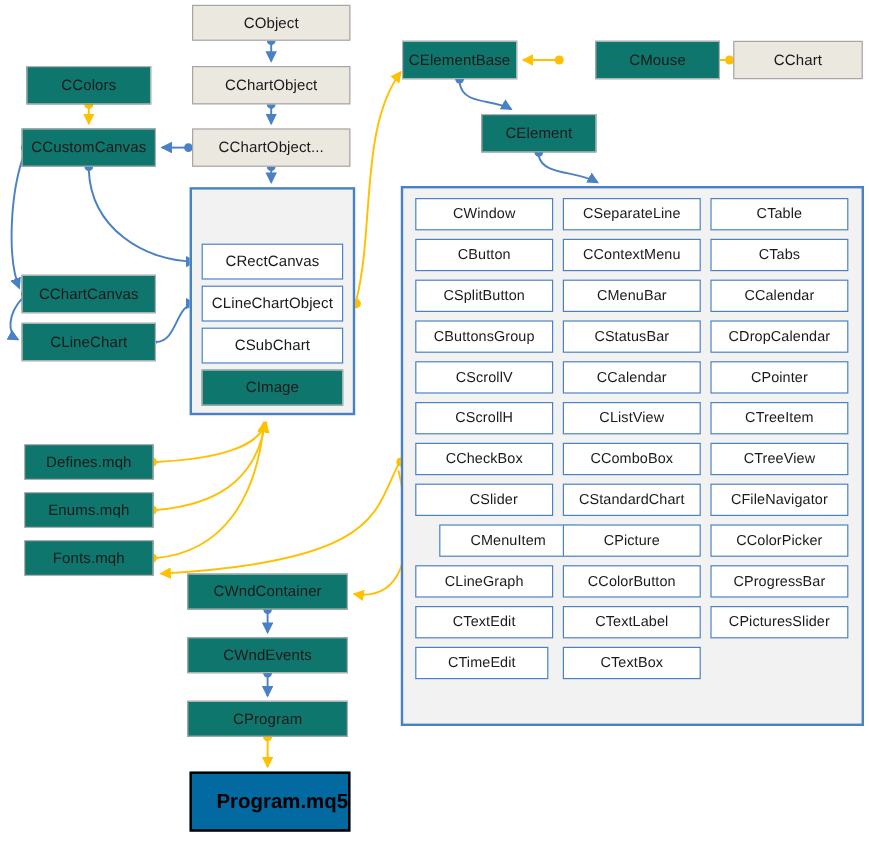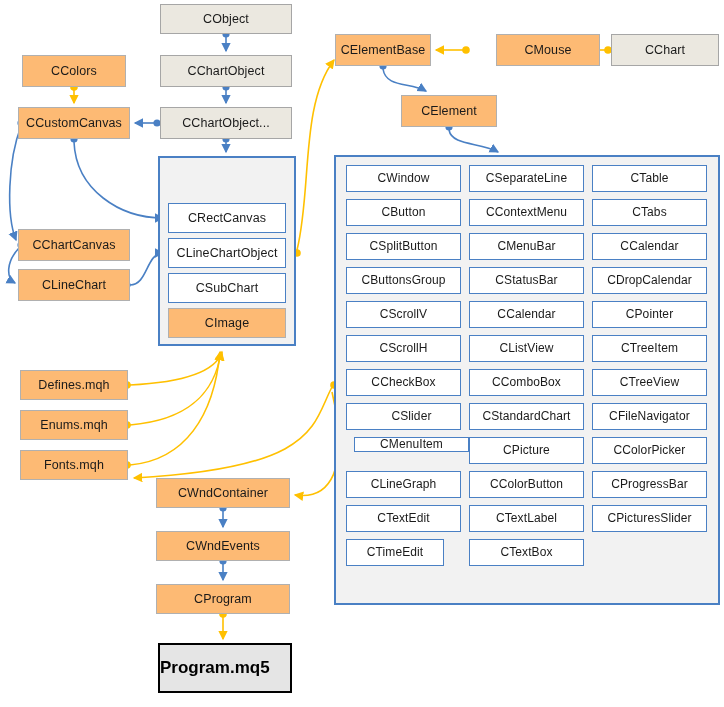--- a/index.html
+++ b/index.html
@@ -24,21 +24,21 @@
     font-size:12.5px;
     color:#1a1a1a;
     letter-spacing:.1px;
     line-height:1.15;
     background:#ffffff;
     border:1px solid #a6a6a6;
     z-index:3;
   }
   .node.beige{background:#ebe8e0;border:1px solid #a6a6a6;}
   .node.blueborder{border:1px solid #4a80c4;background:#ffffff;}
-  .node.grayborder{border:1px solid #b0b0b0;background:#fdba74;}
+  .node.grayborder{border:1px solid #b0b0b0;background:#0f766e;}
 
   
   #objects-panel{
     position:absolute;
     box-sizing:border-box;
     background:#f2f2f2;
     border:2px solid #4a80c4;
     z-index:2;
   }
   #objects-title{
@@ -57,22 +57,22 @@
     box-sizing:border-box;
     background:#f2f2f2;
     border:2px solid #4a80c4;
     z-index:2;
   }
 
   
   #program-node{
     position:absolute;
     box-sizing:border-box;
-    display:flex;align-items:center;justify-content:flex-start;
-    background:#e5e5e5;
+    display:flex;align-items:center;justify-content:flex-end;
+    background:#0369a1;
     border:2px solid #000000;
     font-size:17px;font-weight:bold;color:#000;
     z-index:3;
   }
 </style>
 </head>
 <body>
 
 <div id="canvas">
 
@@ -286,21 +286,21 @@
       </div>
       <div class="node blueborder" style="left: 346px; top: 403px; width: 115px; height: 27px; font-size: 12px; padding-left: 16px;">
         <span>CSlider</span>
       </div>
       <div class="node blueborder" style="left: 469px; top: 403px; width: 115px; height: 27px; font-size: 12px;">
         <span>CStandardChart</span>
       </div>
       <div class="node blueborder" style="left: 592px; top: 403px; width: 115px; height: 27px; font-size: 12px;">
         <span>CFileNavigator</span>
       </div>
-      <div class="node blueborder" style="left: 354px; top: 437px; width: 115px; height: 15px; font-size: 12px;">
+      <div class="node blueborder" style="left: 366px; top: 437px; width: 115px; height: 27px; font-size: 12px;">
         <span>CMenuItem</span>
       </div>
       <div class="node blueborder" style="left: 469px; top: 437px; width: 115px; height: 27px; font-size: 12px;">
         <span>CPicture</span>
       </div>
       <div class="node blueborder" style="left: 592px; top: 437px; width: 115px; height: 27px; font-size: 12px;">
         <span>CColorPicker</span>
       </div>
       <div class="node blueborder" style="left: 346px; top: 471px; width: 115px; height: 27px; font-size: 12px;">
         <span>CLineGraph</span>
@@ -313,21 +313,21 @@
       </div>
       <div class="node blueborder" style="left: 346px; top: 505px; width: 115px; height: 27px; font-size: 12px;">
         <span>CTextEdit</span>
       </div>
       <div class="node blueborder" style="left: 469px; top: 505px; width: 115px; height: 27px; font-size: 12px;">
         <span>CTextLabel</span>
       </div>
       <div class="node blueborder" style="left: 592px; top: 505px; width: 115px; height: 27px; font-size: 12px;">
         <span>CPicturesSlider</span>
       </div>
-      <div class="node blueborder" style="left: 346px; top: 539px; width: 98px; height: 27px; font-size: 12px;">
+      <div class="node blueborder" style="left: 346px; top: 539px; width: 111px; height: 27px; font-size: 12px;">
         <span>CTimeEdit</span>
       </div>
       <div class="node blueborder" style="left: 469px; top: 539px; width: 115px; height: 27px; font-size: 12px;">
         <span>CTextBox</span>
       </div>
     </div>
 
   <div id="program-node" style="left: 158px; top: 643px; width: 134px; height: 50px;">
     <span>Program.mq5</span>
   </div>

